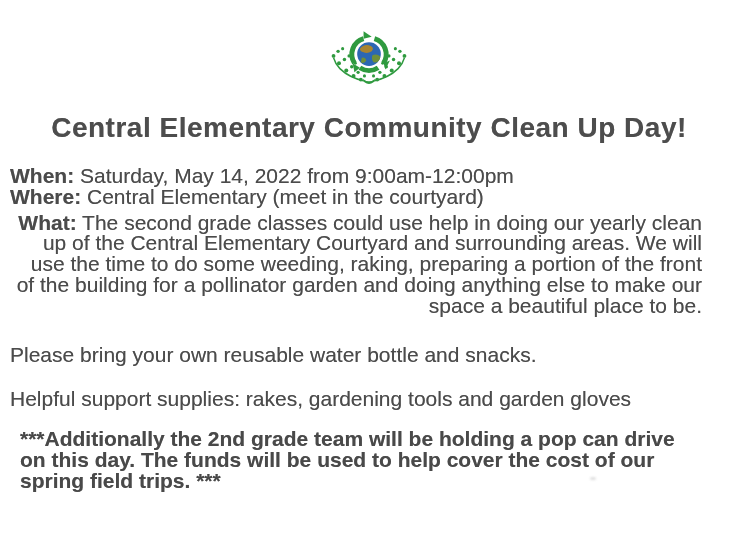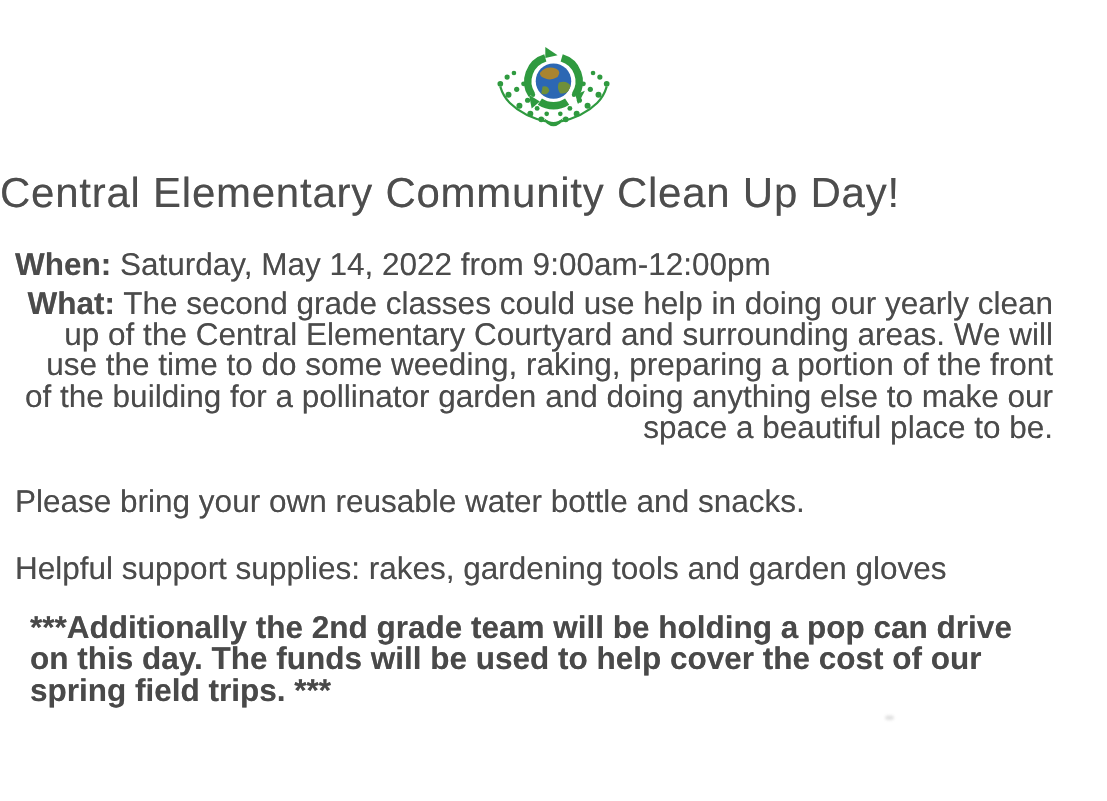--- a/index.html
+++ b/index.html
@@ -14,22 +14,23 @@
     
     text-shadow: 0 0 0.4px rgba(75,75,75,0.55);
   }
   .logo-wrap {
     padding-top: 25px;
     text-align: center;
   }
   .logo-wrap svg { display: inline-block; }
   .title {
     margin: 23px 0 0 0;
+    text-align: center;
     font-size: 28px;
-    font-weight: normal;
+    font-weight: bold;
     letter-spacing: 0.5px;
     color: #4d4d4d;
   }
   .body-text {
     margin-top: 22px;
     padding: 0 36px 0 10px;
     font-size: 21px;
     line-height: 20.8px;
   }
   .body-text p { margin: 0; }
@@ -121,20 +122,21 @@
         <polygon points="66,42 73,39 68,49"></polygon>
         <polygon points="40,47 34,52 32,42"></polygon>
       </g>
     </svg>
   </div>
 
   <h1 class="title">Central Elementary Community Clean Up Day!</h1>
 
   <div class="body-text">
     <p><span class="label">When:</span><span> Saturday, May 14, 2022 from 9:00am-12:00pm</span></p>
+    <p><span class="label">Where:</span><span> Central Elementary (meet in the courtyard)</span></p>
 
     <p class="what-para"><span class="label">What:</span><span> The second grade classes could use help in doing our yearly clean up of the Central Elementary Courtyard and surrounding areas. We will use the time to do some weeding, raking, preparing a portion of the front of the building for a pollinator garden and doing anything else to make our space a beautiful place to be.</span></p>
 
     <p class="bring-line">Please bring your own reusable water bottle and snacks.</p>
 
     <p class="supplies-line">Helpful support supplies: rakes, gardening tools and garden gloves</p>
 
     <p class="note">***Additionally the 2nd grade team will be holding a pop can drive on this day. The funds will be used to help cover the cost of our spring field trips. ***</p>
   </div>
 

